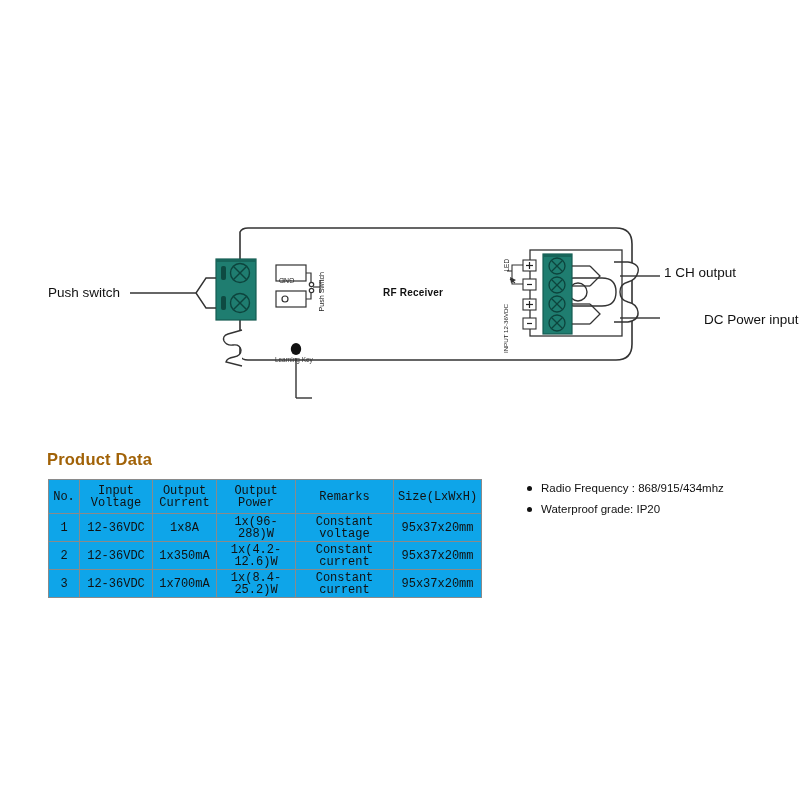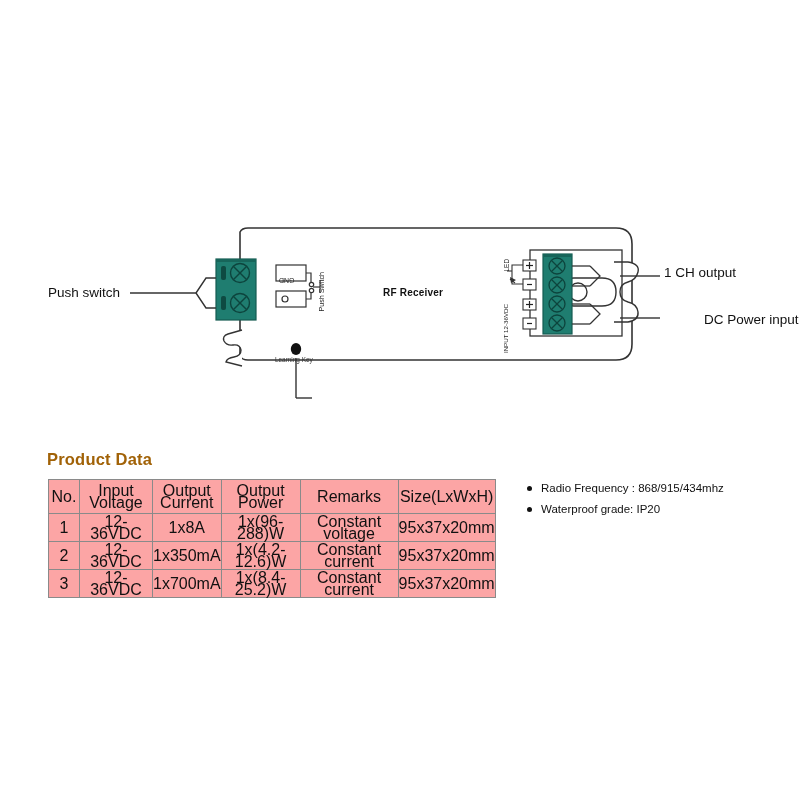--- a/index.html
+++ b/index.html
@@ -117,23 +117,24 @@
     font-weight: bold;
     color: #a16207;
     letter-spacing: .2px;
   }
 
   #spec-table {
     position: absolute;
     left: 48px;
     top: 479px;
     border-collapse: collapse;
-    font-size: 16px;
+    font-size: 12px;
     color: #111;
-    background: #fca5a5;
+    background: #0ea5e9;
+    font-family: Liberation Mono, monospace;
   }
   #spec-table th,
   #spec-table td {
     border: 1px solid #8a8a8a;
     text-align: center;
     vertical-align: middle;
     font-weight: normal;
     padding: 0;
     height: 27px;
     line-height: 12px;

